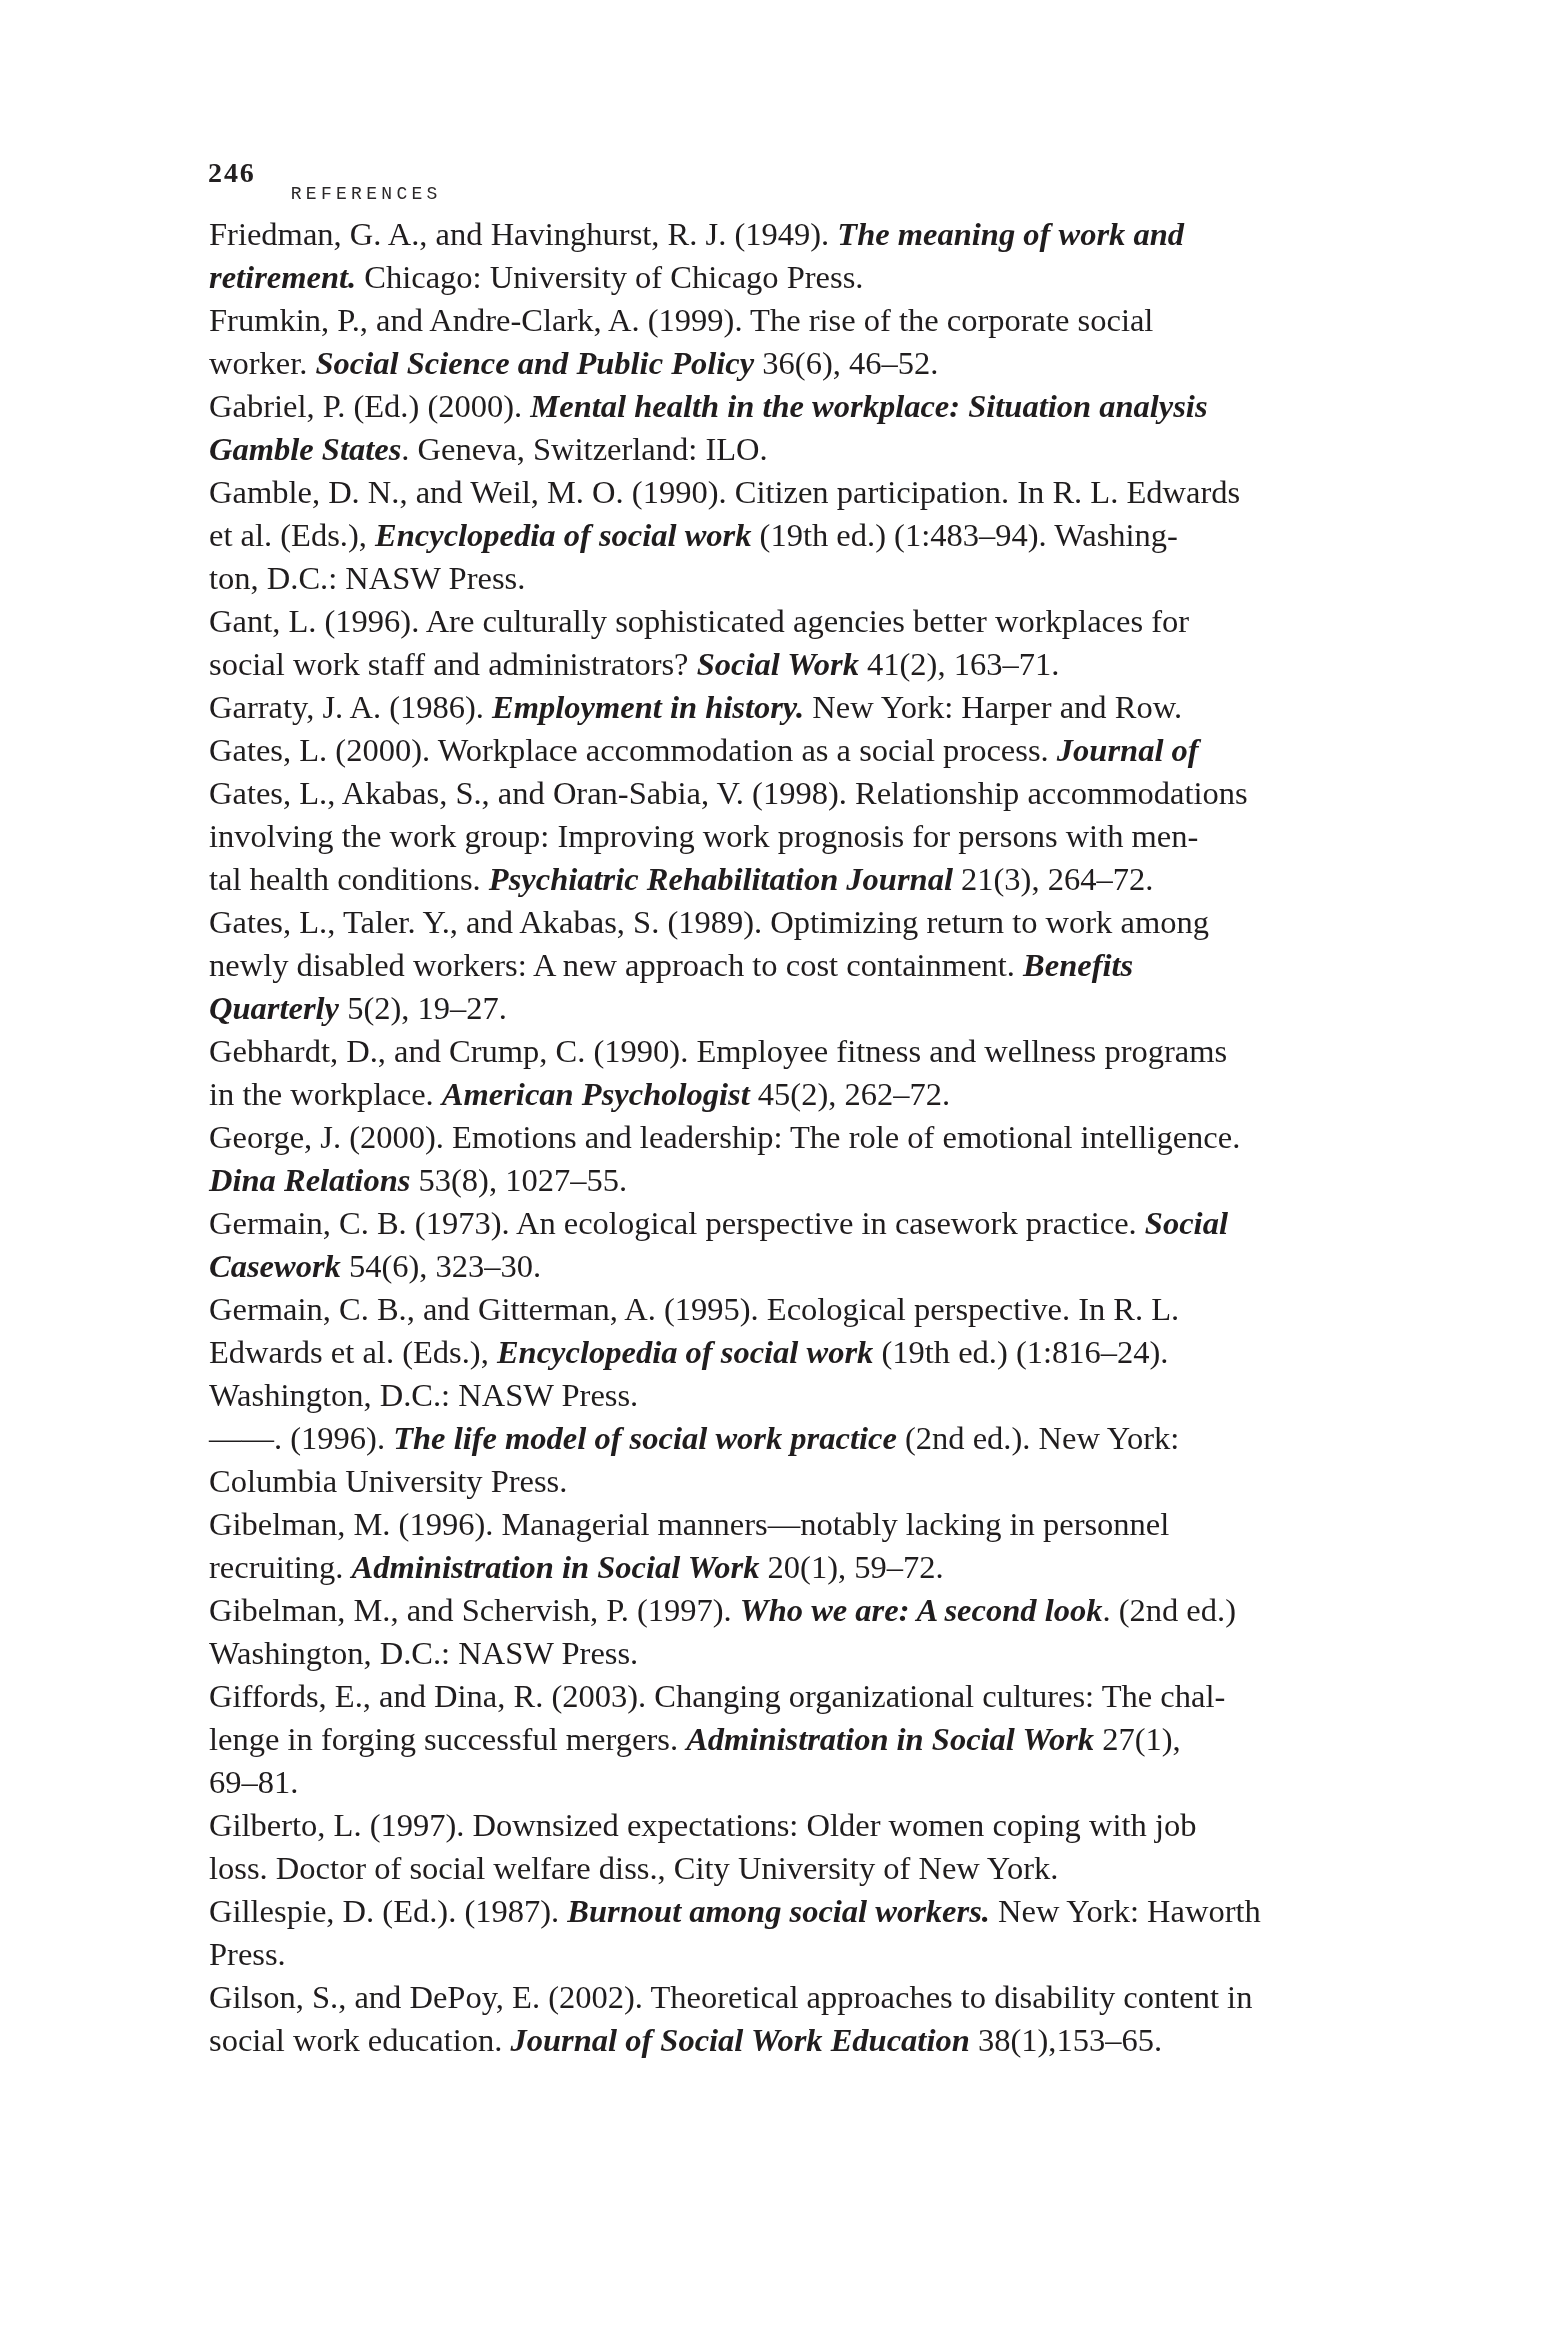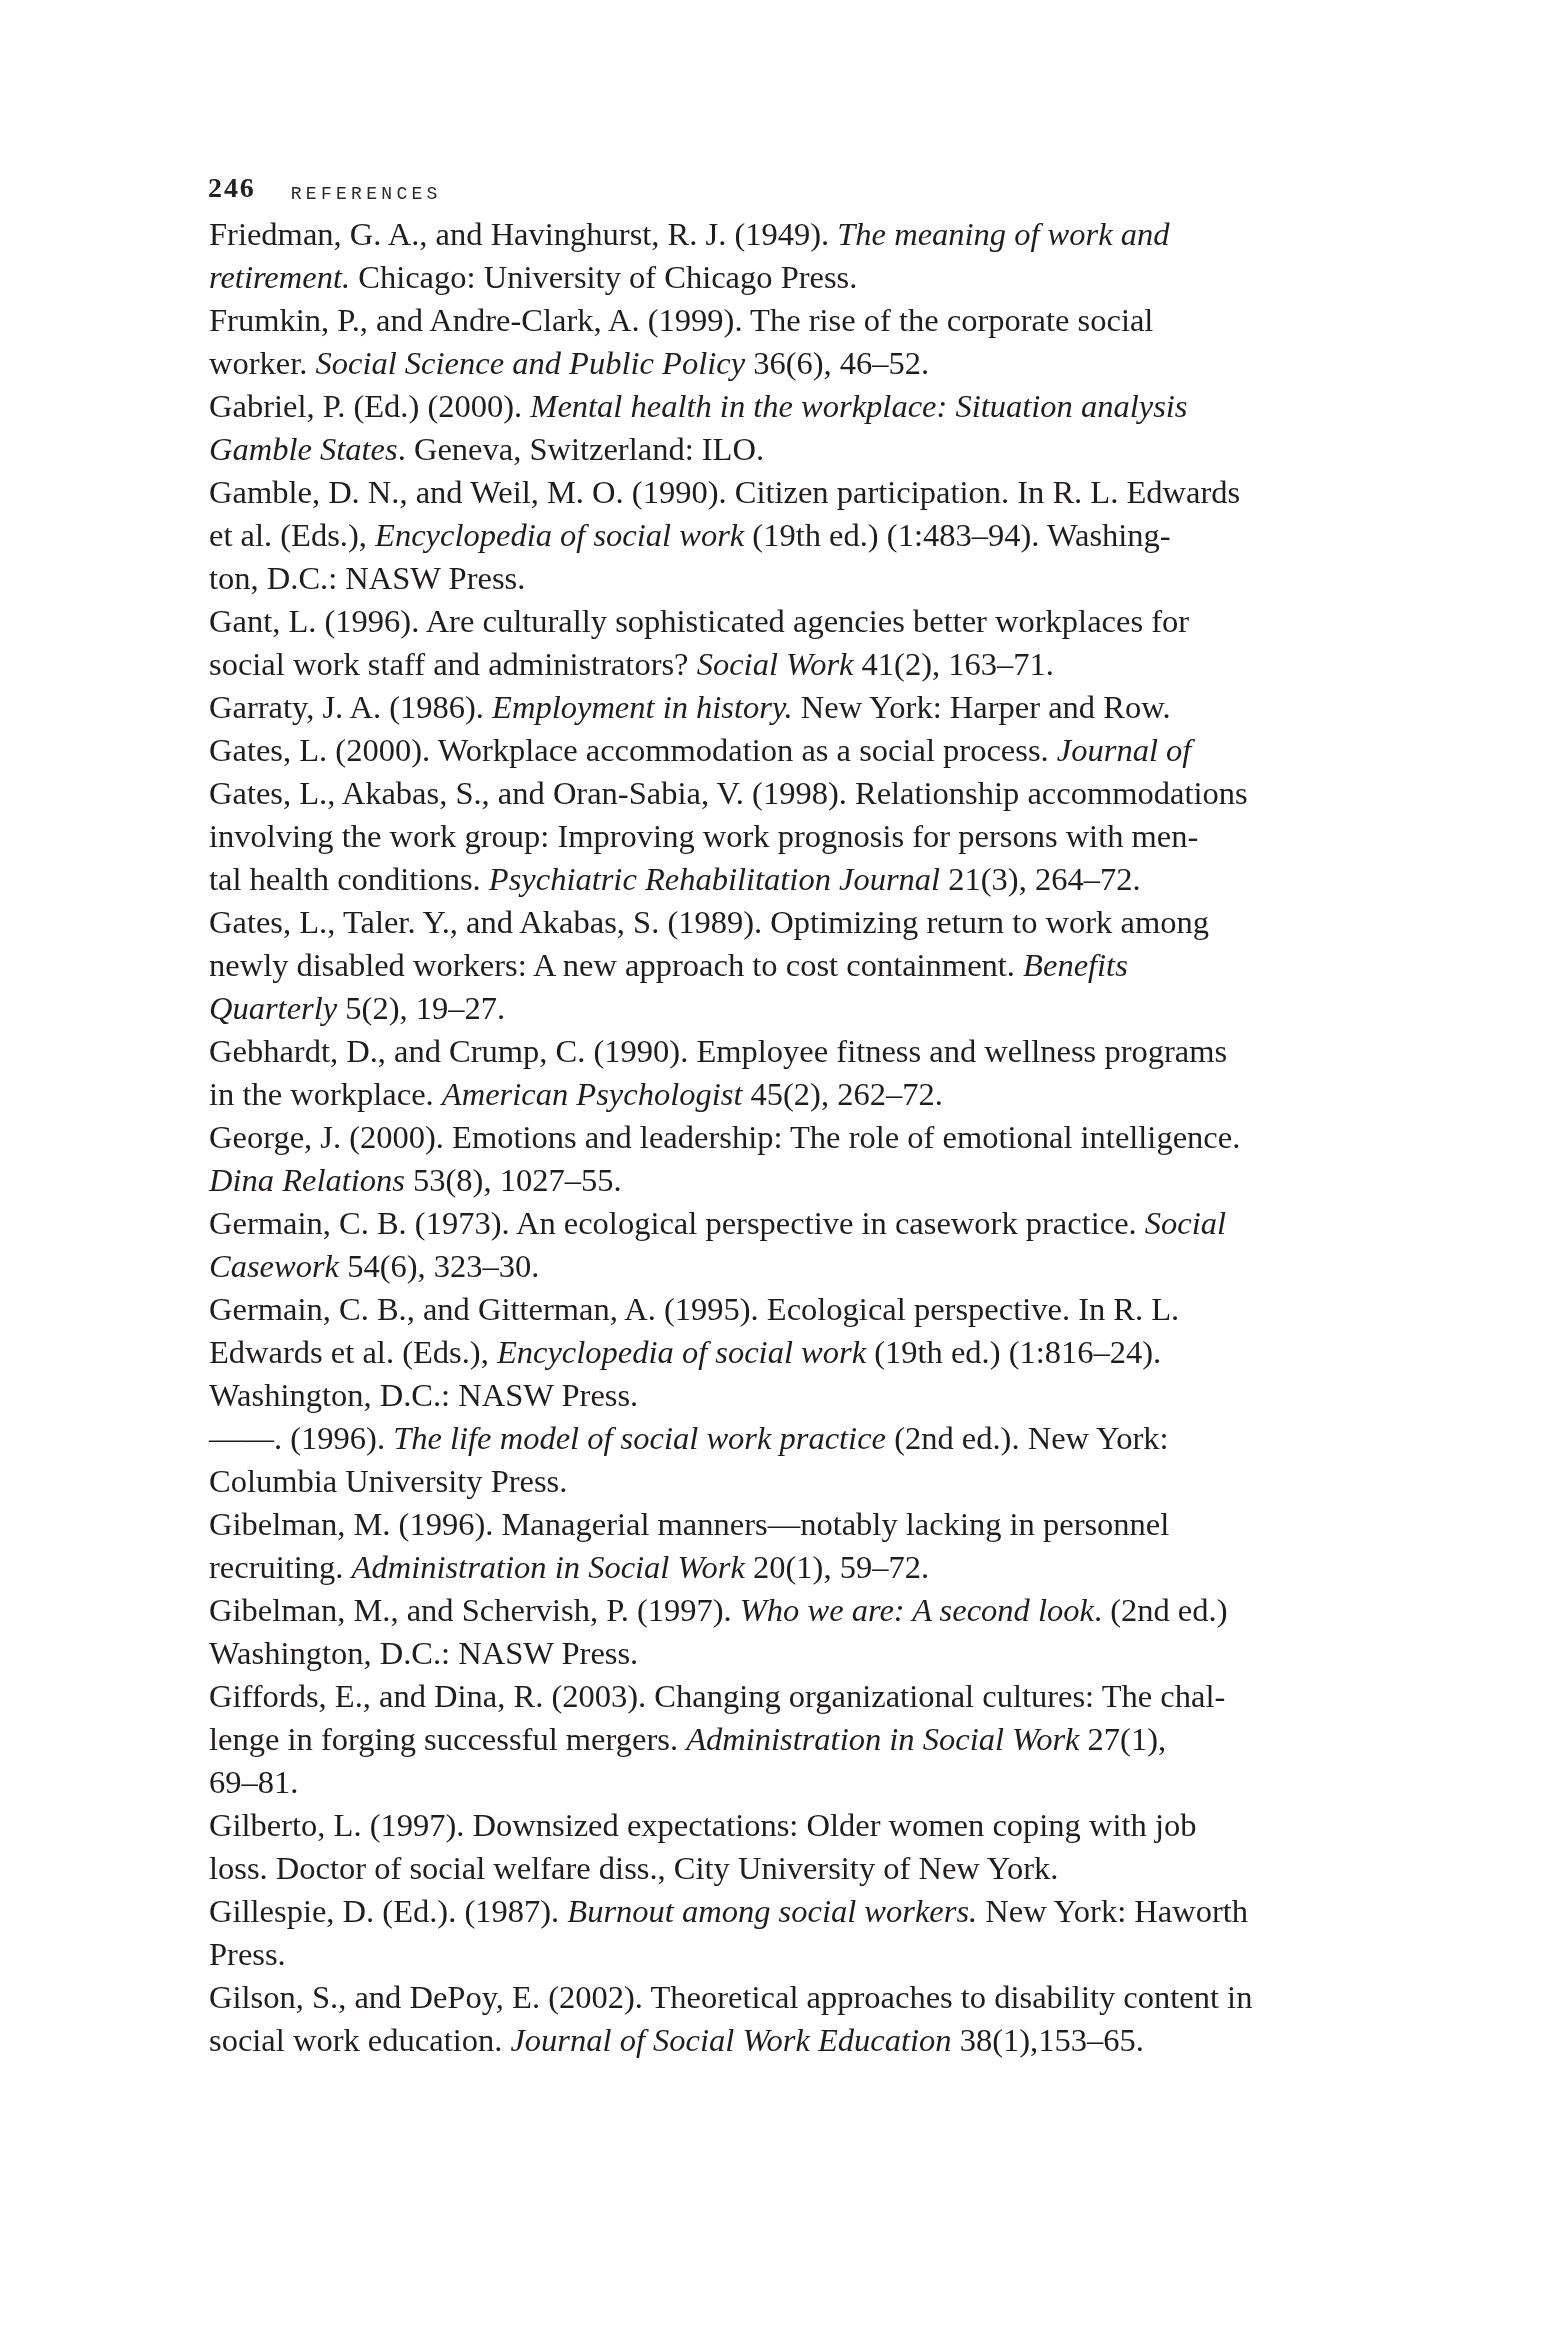--- a/index.html
+++ b/index.html
@@ -10,21 +10,21 @@
     background: #ffffff;
     overflow: hidden;
     font-family: "Liberation Serif", "DejaVu Serif", serif;
     color: #201d1e;
   }
   .head {
     position: absolute;
     left: 208px;
     top: 142px;
     display: flex;
-    align-items: flex-end;
+    align-items: center;
     gap: 35px;
   }
   .pagenum {
     font-family: "Liberation Serif", "DejaVu Serif", serif;
     font-weight: 700;
     font-size: 28px;
     letter-spacing: 1.9px;
     color: #232021;
   }
   .runhead {
@@ -42,21 +42,21 @@
     width: 1185px;
   }
   .ref { margin: 0; padding: 0; }
   .ln {
     line-height: 43px;
     height: 43px;
     font-size: 32.5px;
     white-space: pre;
   }
   .ln.ind { }
-  .seg.it { font-style: italic; }
+  .seg.it { font-style: italic; font-weight: bold; }
 </style>
 </head>
 <body>
 
 <div class="page">
   <div class="head">
     <span class="pagenum">246</span>
     <span class="runhead">REFERENCES</span>
   </div>
   <div class="refs">

